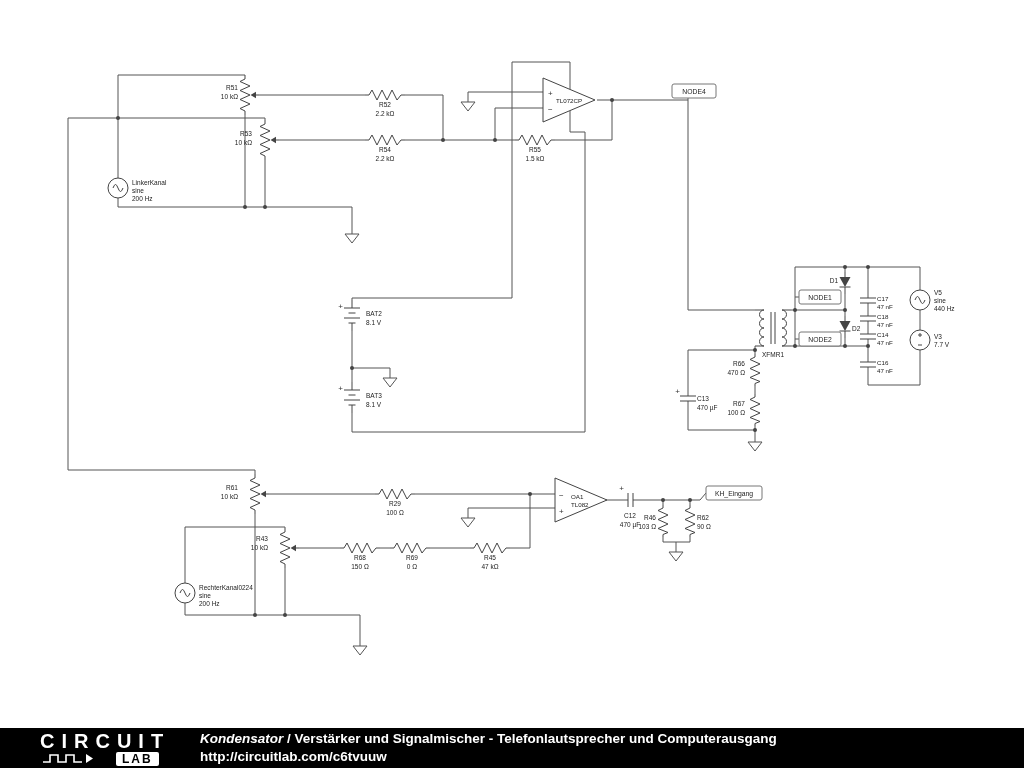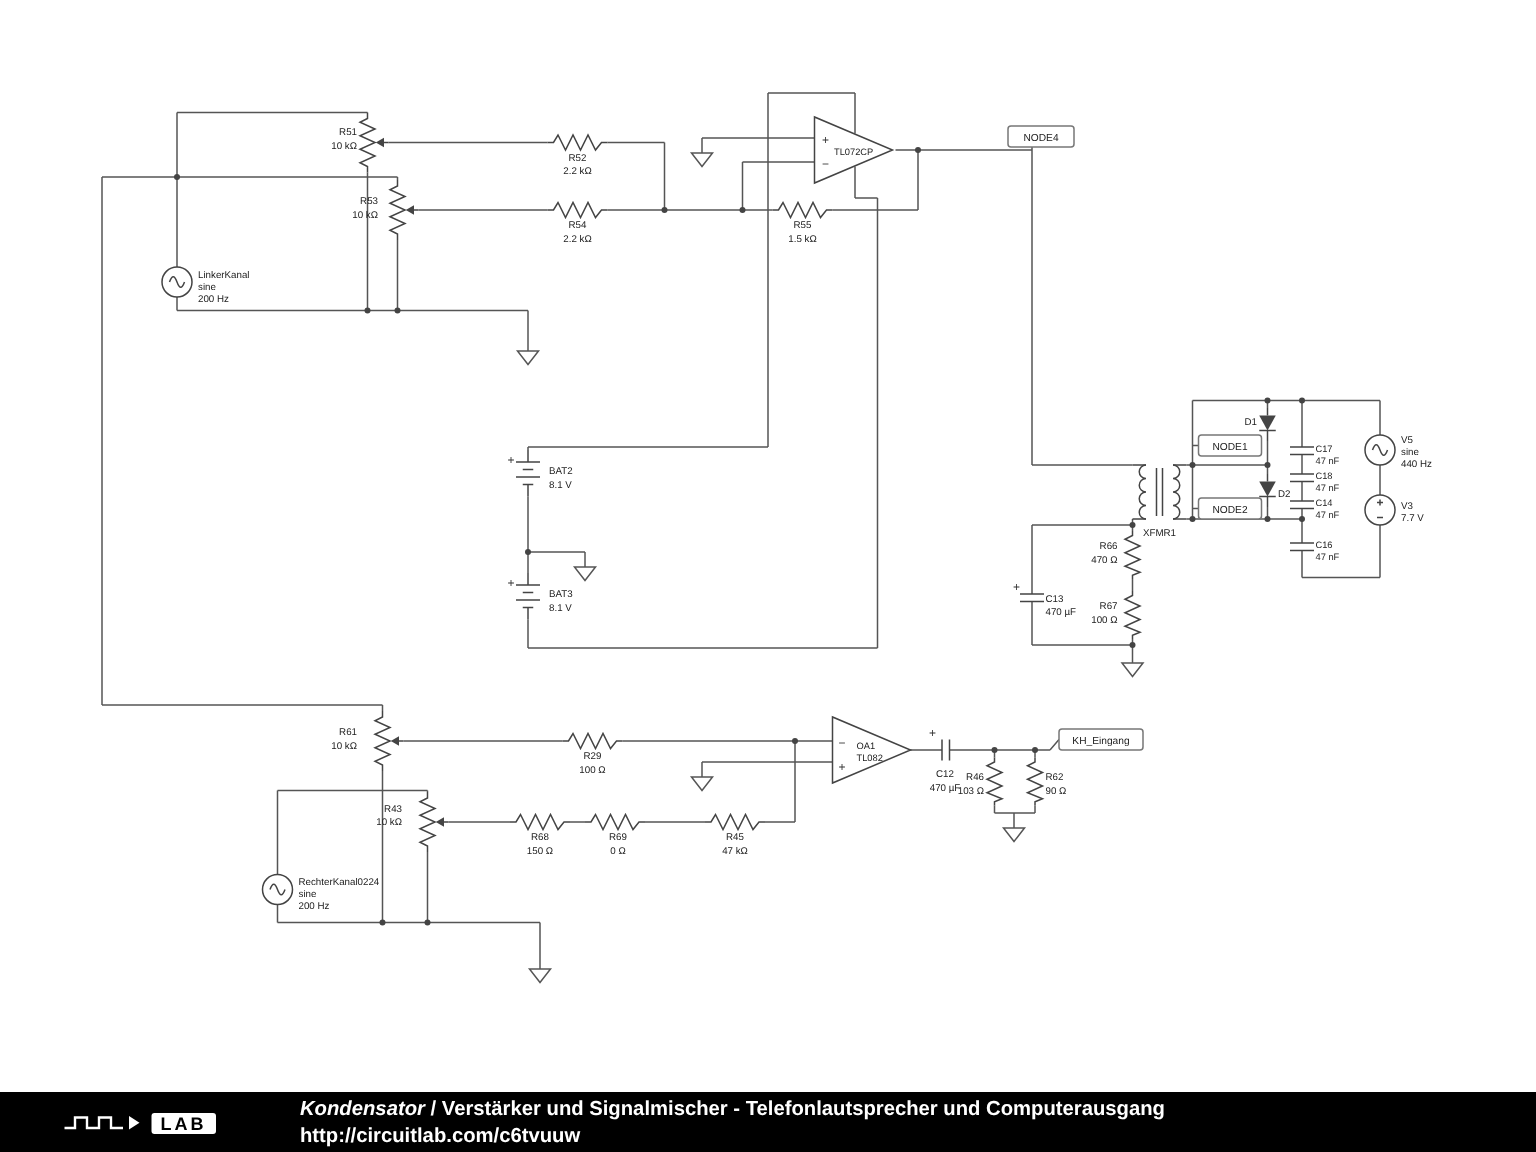--- a/index.html
+++ b/index.html
@@ -7,21 +7,21 @@
         font-family:"Liberation Sans",sans-serif;}
   svg text{font-family:"Liberation Sans",sans-serif;fill:#222;stroke:none;}
   .lbl{font-size:6.5px;}
   .lbl-s{font-size:6.2px;}
   .flagtxt{font-size:6.8px;text-anchor:middle;}
   .pm{font-size:8px;fill:#333;}
   .footer{position:absolute;left:0;top:728px;width:1024px;height:40px;background:#000;
           display:flex;align-items:center;}
   .logo{margin-left:40px;width:160px;flex:0 0 auto;}
   .logo-top{color:#fff;font-weight:700;font-size:20px;letter-spacing:7px;line-height:1;}
-  .logo-bot{display:flex;align-items:center;gap:1px;margin-top:1px;margin-left:2px;}
+  .logo-bot{display:flex;align-items:center;gap:16px;margin-top:1px;margin-left:2px;}
   .lab-box{background:#fff;color:#000;font-weight:700;font-size:12px;line-height:14px;
            padding:0 6px;border-radius:2px;letter-spacing:2px;}
   .titleblock{}
   .t1,.t2{color:#fff;font-size:13.5px;line-height:1.2;}
   .it{font-style:italic;font-weight:700;}
   .sep{white-space:pre;font-weight:700;}
   .tb{font-weight:700;}
   .t2{font-weight:700;margin-top:2px;}
 </style>
 </head>
@@ -339,20 +339,21 @@
   </g>
   <g stroke="#777">
     <rect x="706" y="486" width="56" height="14" rx="2" fill="#fff"></rect>
     <text class="flagtxt" x="734" y="496">KH_Eingang</text>
   </g>
 </svg>
 
 
 <div class="footer">
   <div class="logo">
+    <div class="logo-top">CIRCUIT</div>
     <div class="logo-bot">
       <svg width="58" height="11" viewBox="0 0 58 11">
         <path d="M1,9 H8 V2 H16 V9 H24 V2 H32 V9 H40" stroke="#fff" stroke-width="1.6" fill="none"></path>
         <path d="M44,1 V10 L51,5.5 Z" fill="#fff"></path>
       </svg>
       <span class="lab-box">LAB</span>
     </div>
   </div>
   <div class="titleblock">
     <div class="t1">

